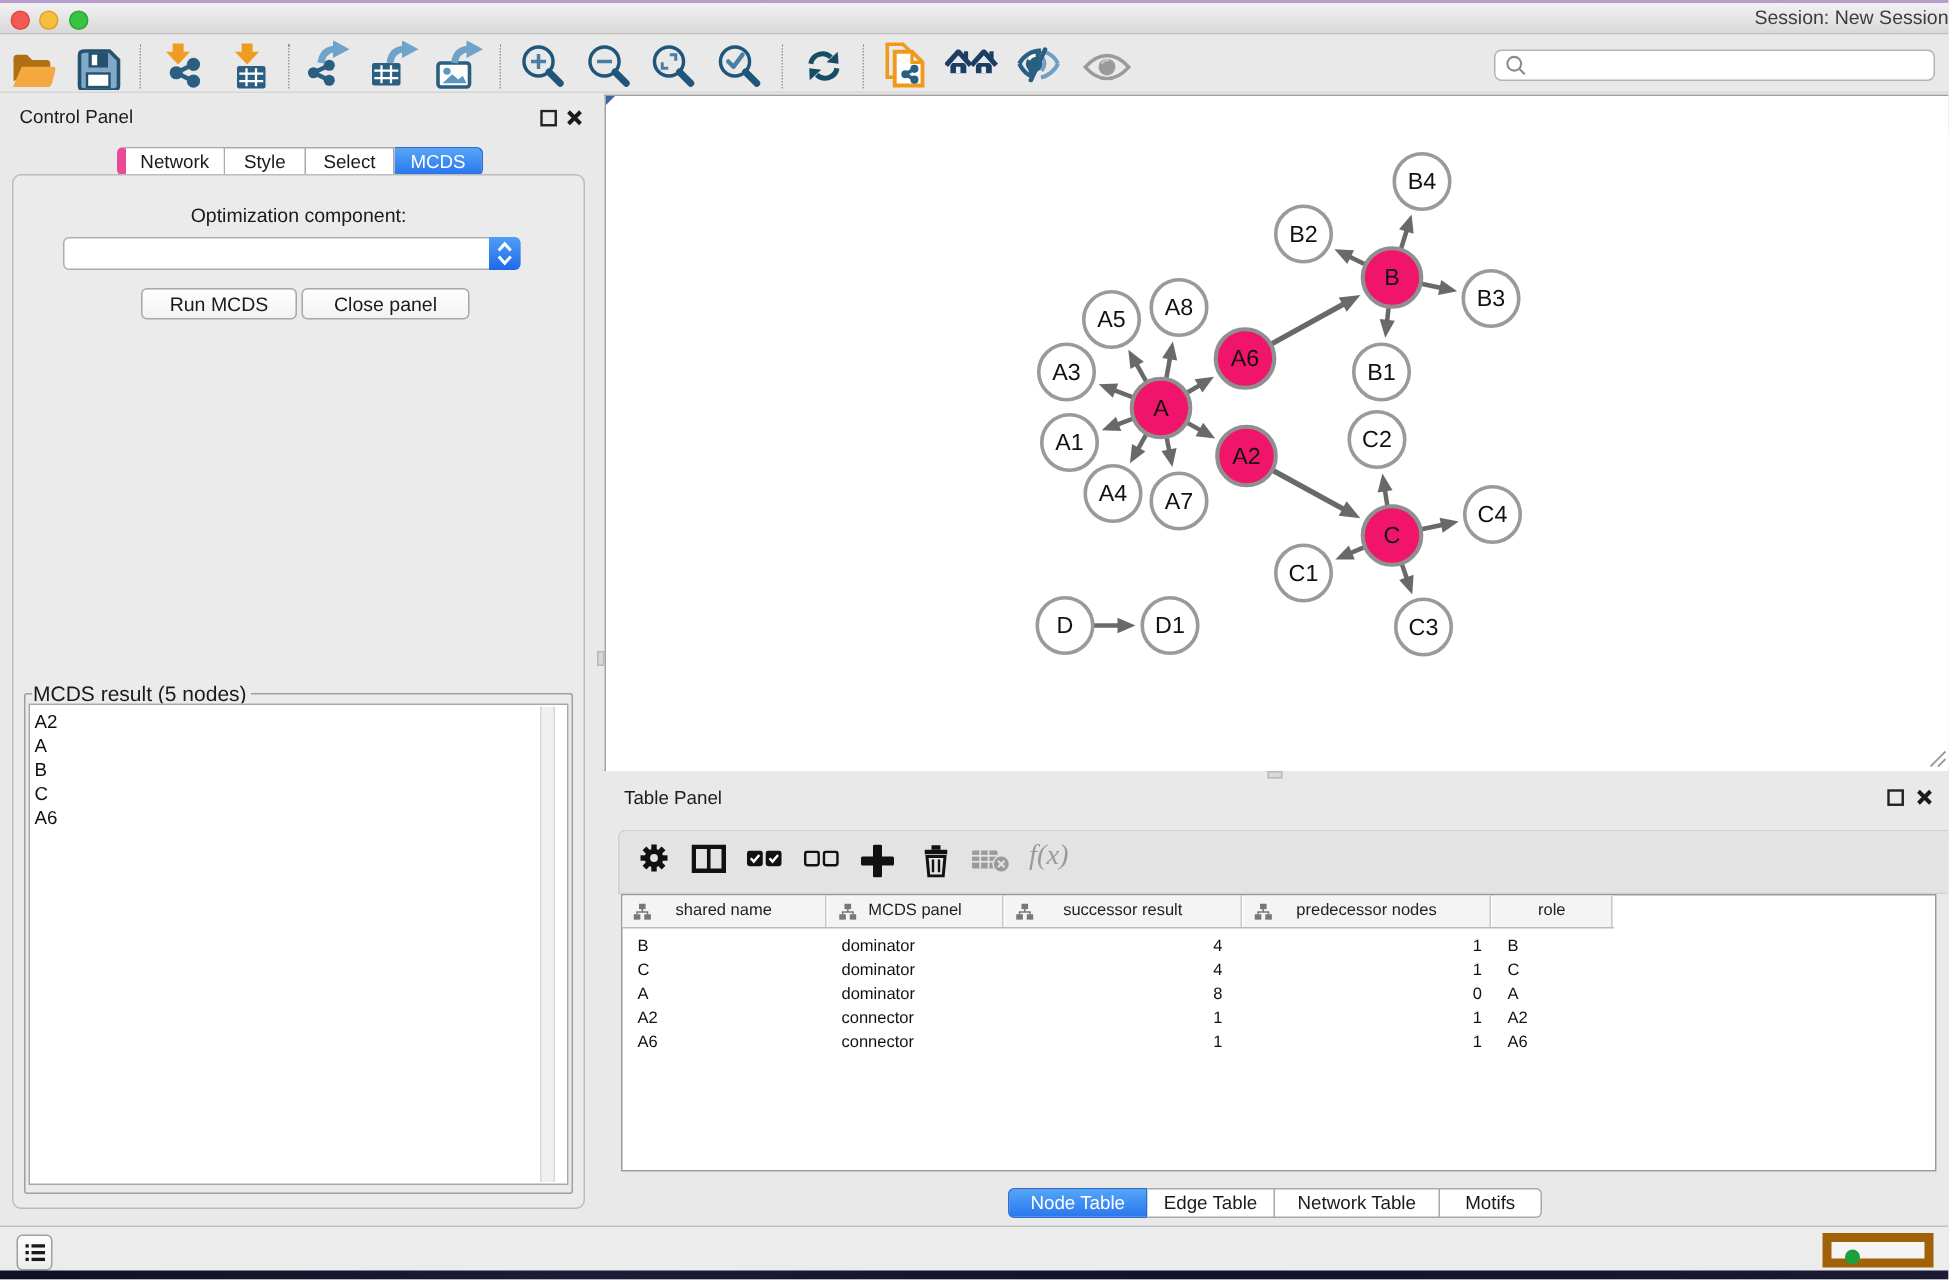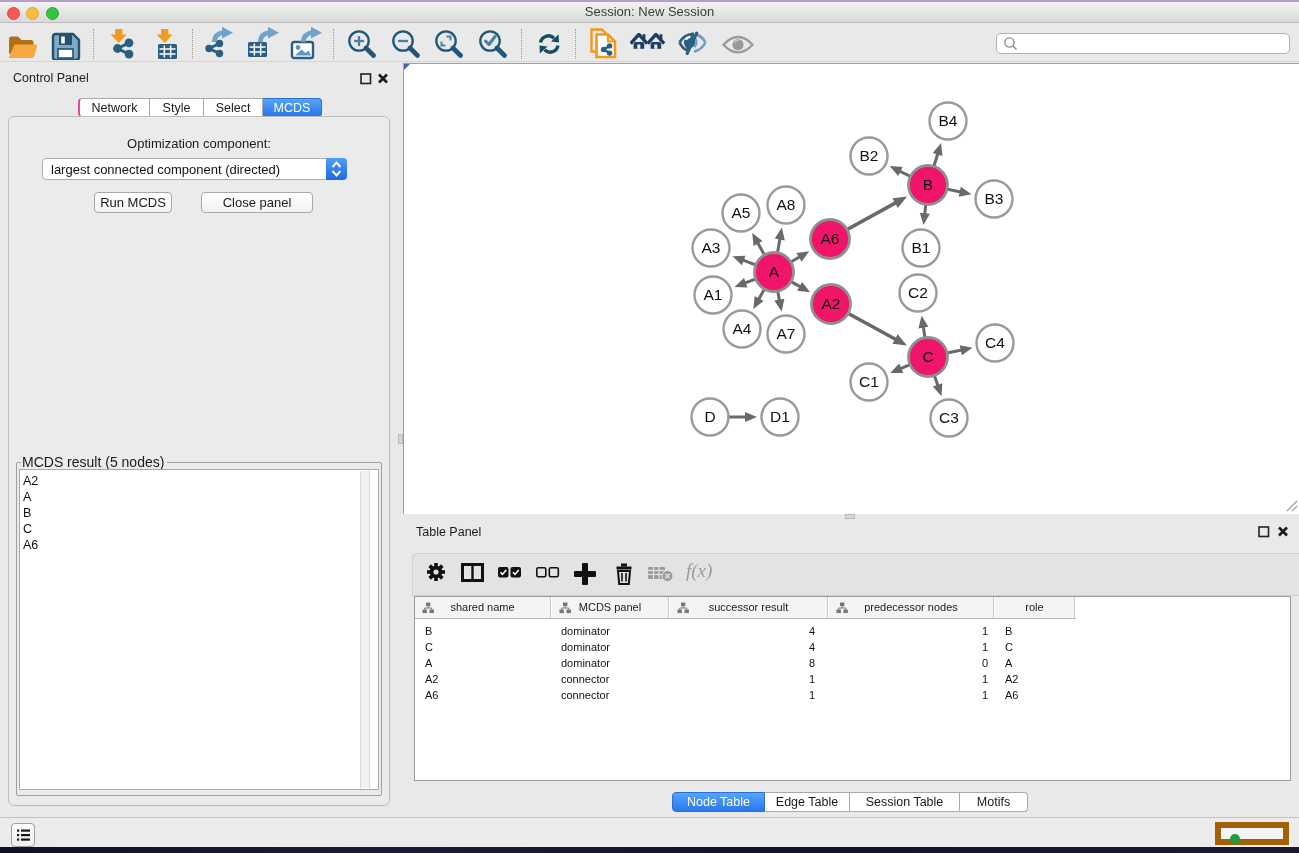--- a/index.html
+++ b/index.html
@@ -11,21 +11,21 @@
 .btn { position:absolute; background:linear-gradient(#ffffff,#f2f2f2); border:1px solid #a8a8a8; border-radius:4px; font-size:13px; color:#1a1a1a; text-align:center; }
 .tab { float:left; height:19px; line-height:18px; background:#fff; border:1px solid #a9a9a9; border-left:none; font-size:12.5px; color:#1a1a1a; text-align:center; }
 </style></head><body>
 
 <div class="abs" style="left:0;top:0;width:1299px;height:2px;background:#b59dcd"></div>
 
 <div class="abs" style="left:0;top:2px;width:1299px;height:21px;background:linear-gradient(#f2f2f2,#d9d9d9);border-bottom:1px solid #bdbdbd">
   <div class="tl" style="left:7px;top:4.5px;width:13px;height:13px;background:#f45952;border:1px solid #dd4b45"></div>
   <div class="tl" style="left:26px;top:4.5px;width:13px;height:13px;background:#f6bd3e;border:1px solid #dfa32c"></div>
   <div class="tl" style="left:46px;top:4.5px;width:13px;height:13px;background:#38c443;border:1px solid #2aa535"></div>
-  <div style="text-align:center;font-size:13px;color:#3c3c3c;line-height:20px">Session: New Session</div>
+  <div style="text-align:right;font-size:13px;color:#3c3c3c;line-height:20px">Session: New Session</div>
 </div>
 
 <div class="abs" style="left:0;top:23px;width:1299px;height:39px;background:#e9e9e9;border-bottom:1px solid #d6d6d6"></div>
 <div class="tsep" style="left:93px"></div>
 <div class="tsep" style="left:192px"></div>
 <div class="tsep" style="left:333px"></div>
 <div class="tsep" style="left:521px"></div>
 <div class="tsep" style="left:575px"></div>
 <svg style="position:absolute;left:6px;top:32px" width="32" height="27">
     <path d="M3 22 V7 q0-2.5 2.5-2.5 h6.5 l3.5 3.5 h9.5 q2.5 0 2.5 2.5 v3.5" fill="#B06F12"></path>
@@ -183,41 +183,40 @@
     </svg>
 </div>
 
 <div class="abs" style="left:13px;top:71px;font-size:12.5px;color:#1c1c1c">Control Panel</div>
 <svg class="abs" style="left:360px;top:73px" width="30" height="12">
  <rect x="1" y="1" width="9.5" height="9.5" fill="none" stroke="#222" stroke-width="1.6"></rect>
  <path d="M19 1.5 L27 9.5 M27 1.5 L19 9.5" stroke="#1a1a1a" stroke-width="2.6"></path>
 </svg>
 
 <div class="abs" style="left:78px;top:98px;height:19px">
- <div class="tab" style="width:72px;border-left:2px solid #ec4899;border-radius:4px 0 0 4px">Network</div>
+ <div class="tab" style="width:72px;border-left:6px solid #ec4899;border-radius:4px 0 0 4px">Network</div>
  <div class="tab" style="width:54px">Style</div>
  <div class="tab" style="width:59px">Select</div>
  <div class="tab" style="width:59px;background:linear-gradient(#55a5f7,#2a77ee);color:#fff;border-color:#2a6fd8;border-radius:0 4px 4px 0">MCDS</div>
 </div>
 
 <div class="abs" style="left:8px;top:116px;width:382px;height:690px;border:1px solid #bcbcbc;border-radius:6px;background:#ebebeb"></div>
 
 <div class="abs" style="left:0;top:136px;width:398px;text-align:center;font-size:13px;color:#1a1a1a">Optimization component:</div>
 
 <div class="abs" style="left:42px;top:158px;width:305px;height:22px;background:#fff;border:1px solid #adadad;border-radius:4px">
- <div style="position:absolute;left:8px;top:0;font-size:13px;line-height:21px;color:#111">largest connected component (directed)</div>
  <div style="position:absolute;right:-1px;top:-1px;width:21px;height:22px;background:linear-gradient(#4f9ef8,#1d6ae8);border-radius:0 4px 4px 0">
   <svg width="21" height="22">
         <path d="M6.5 9 L10.5 4.5 L14.5 9" fill="none" stroke="#fff" stroke-width="2"></path>
         <path d="M6.5 13 L10.5 17.5 L14.5 13" fill="none" stroke="#fff" stroke-width="2"></path>
       </svg>
  </div>
 </div>
 
-<div class="btn" style="left:94px;top:192px;width:78px;height:21px;line-height:20px">Run MCDS</div>
+<div class="btn" style="left:94px;top:192px;width:104px;height:21px;line-height:20px">Run MCDS</div>
 <div class="btn" style="left:201px;top:192px;width:112px;height:21px;line-height:20px">Close panel</div>
 
 <fieldset class="abs" style="left:16px;top:454px;width:366px;height:342px;border:1px solid #9f9f9f;border-radius:2px">
  <legend style="font-size:14px;color:#1a1a1a;margin-left:4px;padding:0 3px 0 1px">MCDS result (5 nodes)</legend>
 </fieldset>
 <div class="abs" style="left:19px;top:469px;width:360px;height:321px;background:#fff;border:1px solid #a8a8a8">
  <div style="position:absolute;left:3px;top:3px;font-size:12.5px;line-height:16px;color:#111">A2<br>A<br>B<br>C<br>A6</div>
  <div style="position:absolute;right:8px;top:1px;bottom:1px;width:10px;background:#f0f0f0;border-left:1px solid #d8d8d8;border-right:1px solid #d8d8d8"></div>
 </div>
 
@@ -467,21 +466,21 @@
         <span style="position:absolute;left:255px;width:145px;text-align:right">1</span>
         <span style="position:absolute;left:420px;width:153px;text-align:right">1</span>
         <span style="position:absolute;left:590px">A6</span>
       </div>
     </div>
 </div>
 
 <div class="abs" style="left:672px;top:792px;height:20px">
  <div class="tab" style="width:93px;height:20px;line-height:19px;background:linear-gradient(#55a5f7,#2a77ee);color:#fff;border-color:#2a6fd8;border-left:1px solid #2a6fd8;border-radius:4px 0 0 4px">Node Table</div>
  <div class="tab" style="width:85px;height:20px;line-height:19px">Edge Table</div>
- <div class="tab" style="width:110px;height:20px;line-height:19px">Session Table</div>
+ <div class="tab" style="width:110px;height:20px;line-height:19px">Network Table</div>
  <div class="tab" style="width:68px;height:20px;line-height:19px;border-radius:0 4px 4px 0">Motifs</div>
 </div>
 
 <div class="abs" style="left:0;top:817px;width:1299px;height:31px;background:#ececec;border-top:1px solid #c2c2c2"></div>
 <div class="abs" style="left:11px;top:823px;width:24px;height:24px;background:linear-gradient(#fdfdfd,#ededed);border:1px solid #9f9f9f;border-radius:4px">
  <svg width="22" height="22" style="position:absolute;left:0;top:0">
       <g fill="#1a1a1a">
         <rect x="5" y="5.5" width="2.2" height="2.2"></rect>
         <rect x="9" y="5.5" width="9" height="2.2"></rect>
         <rect x="5" y="10" width="2.2" height="2.2"></rect>

